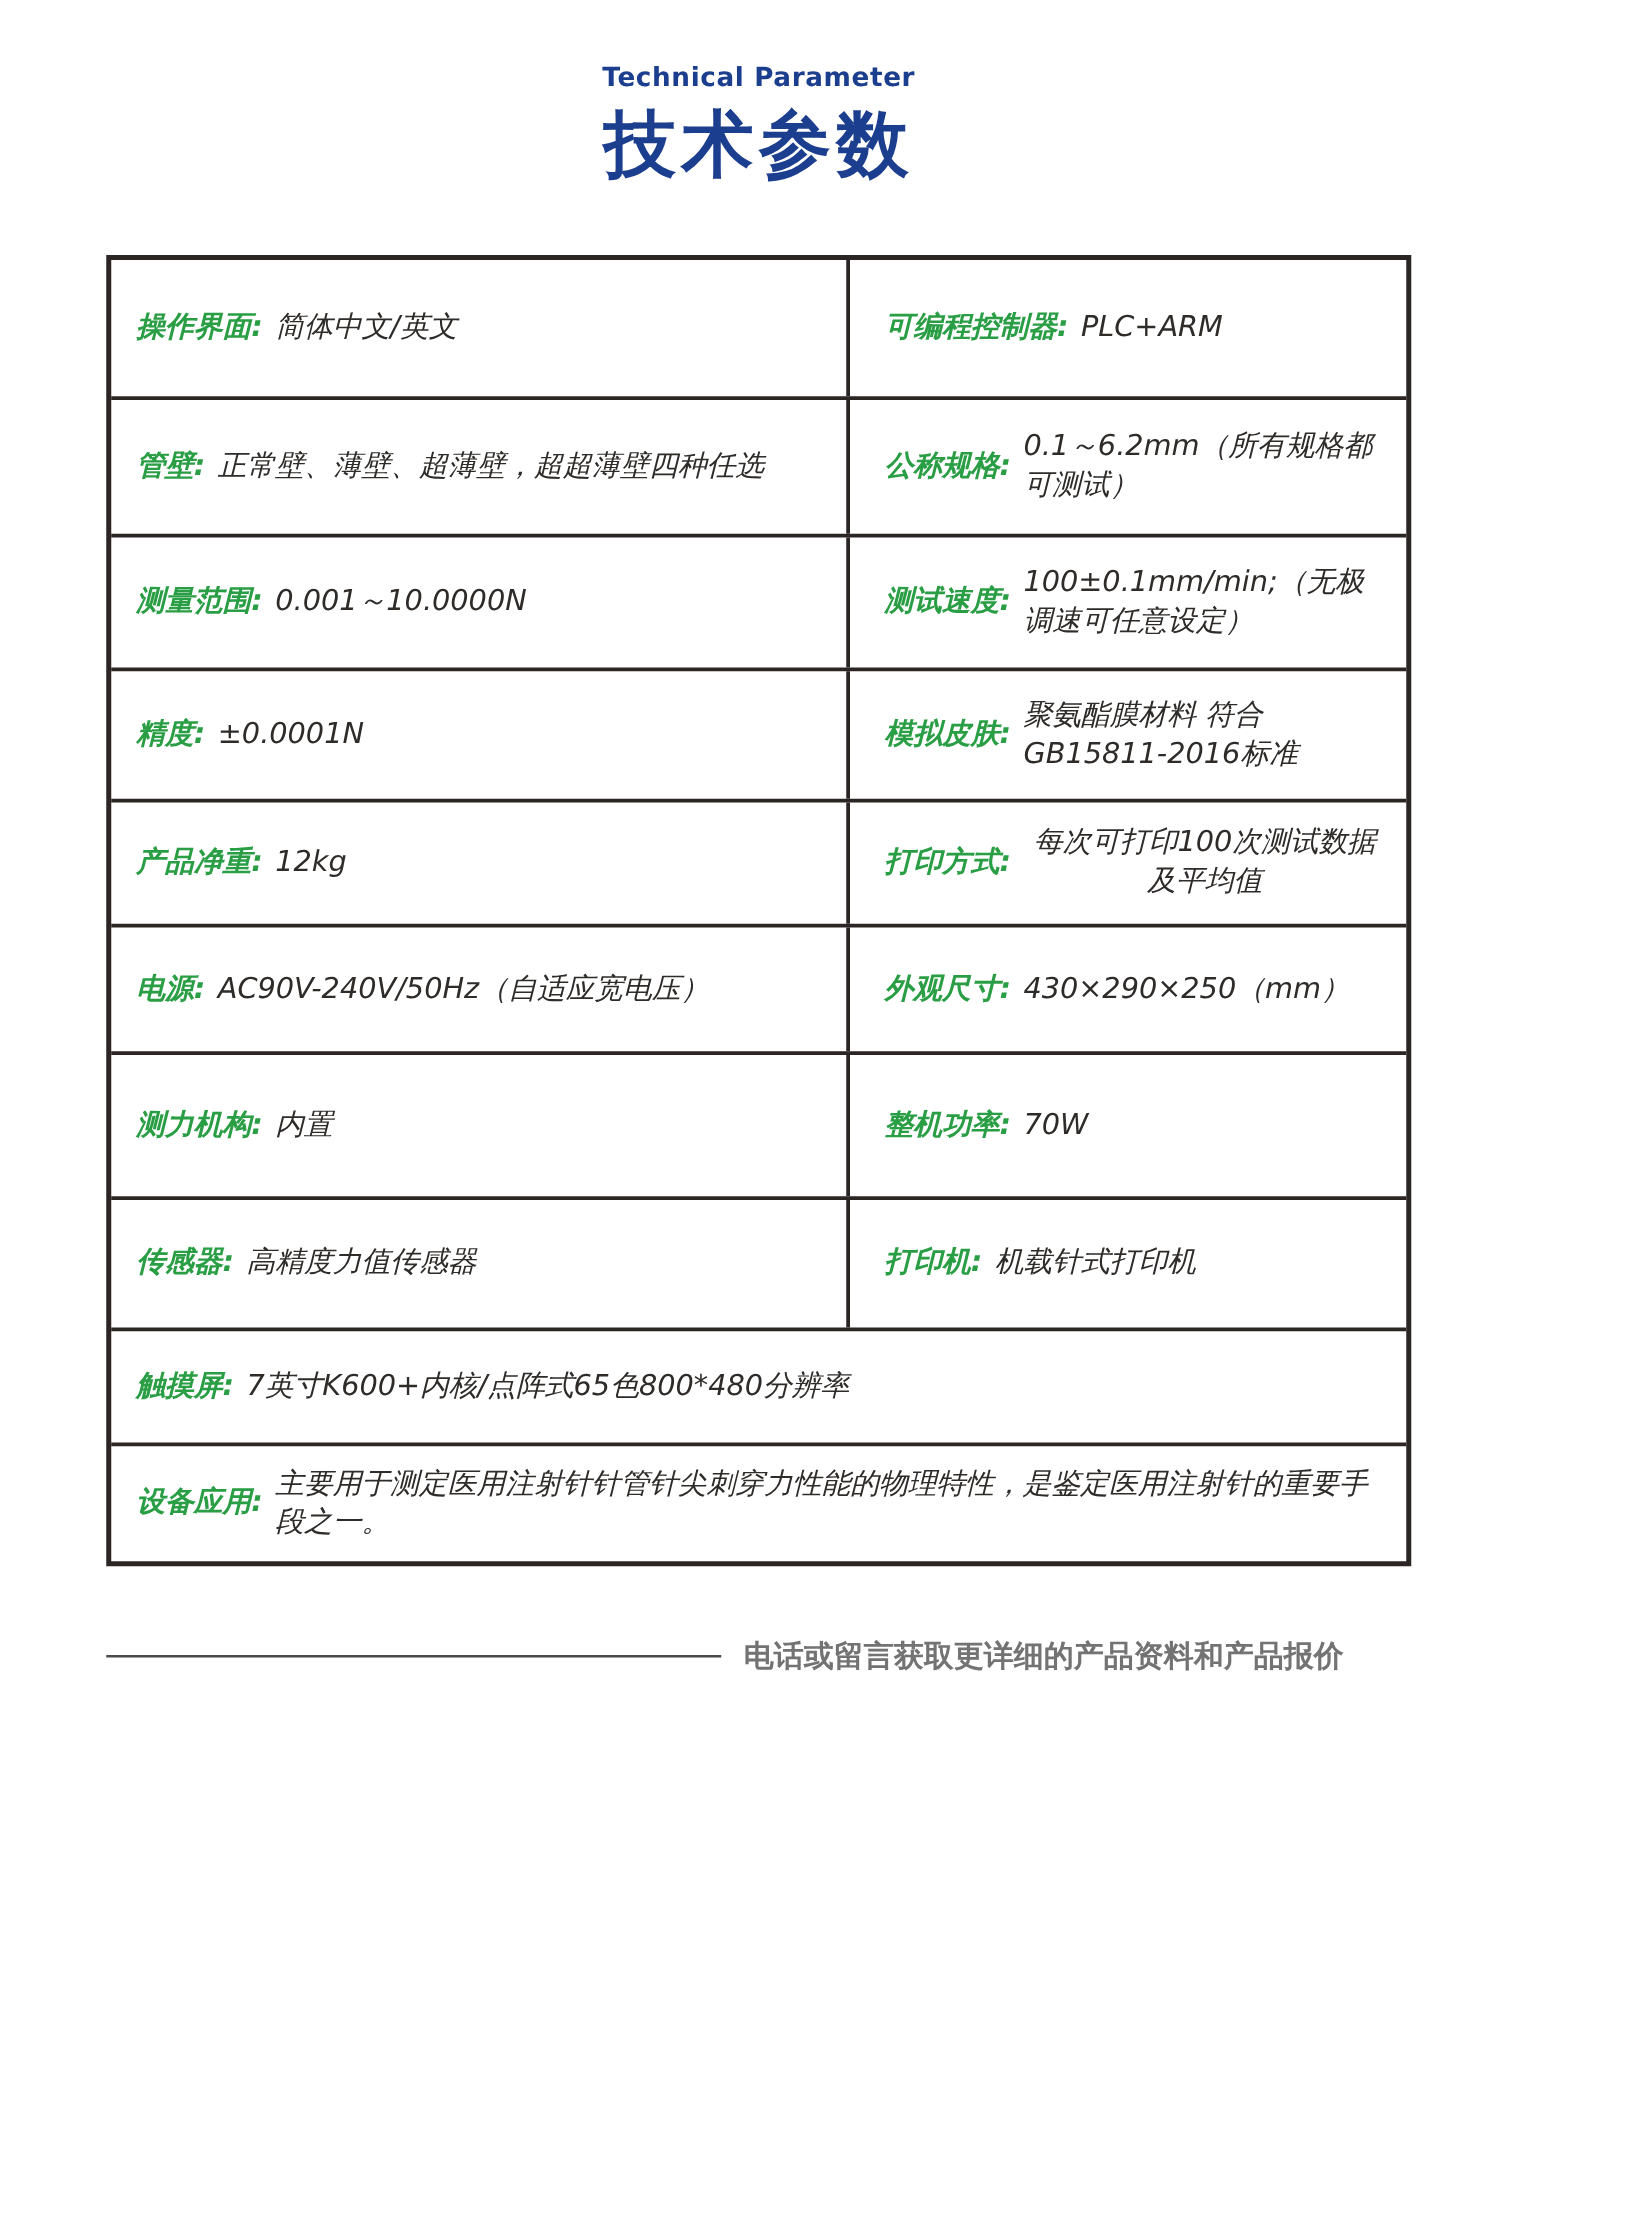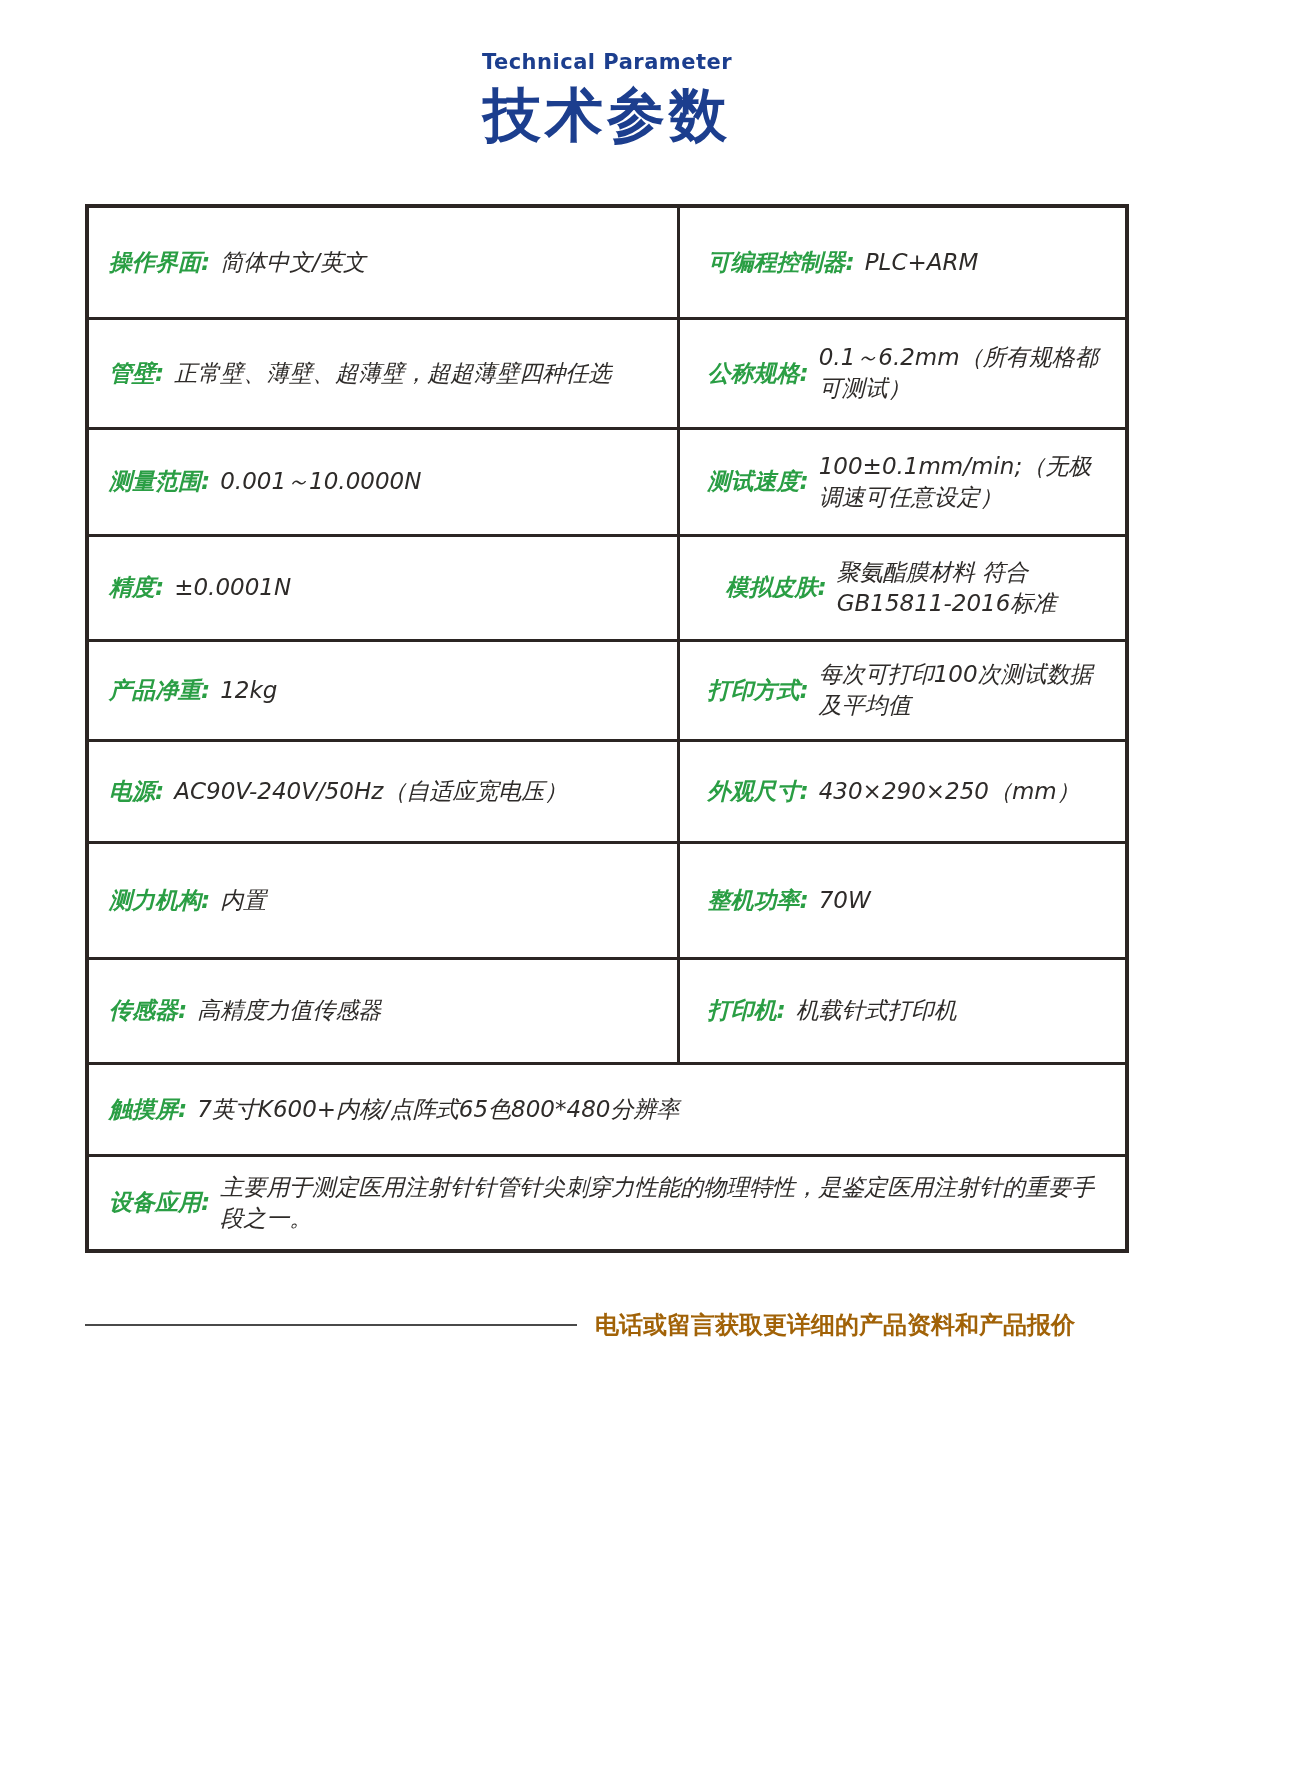--- a/index.html
+++ b/index.html
@@ -40,39 +40,39 @@
   .lbl { color: #2a9e44; font-weight: bold; white-space: nowrap; flex-shrink: 0; }
   .val { margin-left: 10px; color: #2e2b29; }
   .lines { margin-left: 12px; }
   .lines .line { line-height: 1.72; }
 
   
   .h1  { min-height: 109px; }
   .h2  { min-height: 101px; }
   .h3  { min-height: 107px; }
   .h4  { min-height: 104px; }
-  .h5  { min-height: 102px; gap: 18px; }
-  .h6  { min-height: 97px;  }
+  .h5  { min-height: 102px; }
+  .h6  { min-height: 97px; text-align: center;  }
   .h7  { min-height: 99px;  }
   .h8  { min-height: 113px; }
   .h9  { min-height: 102px; }
   .h10 { min-height: 89px;  }
   .h11 { min-height: 92px; align-items: center;  }
 
   
   .footer {
     margin-top: 56px;
     display: flex; align-items: center;
     width: 990px; margin-left: 85px;
   }
   .footer-line {
     flex: 1; height: 0; border-top: 2px solid #4a4a4a; margin-right: 18px;
   }
   .footer-text {
-    font-size: 24px; font-weight: bold; color: #a16207; white-space: nowrap;
+    font-size: 24px; font-weight: bold; color: #737373; white-space: nowrap;
   }
 </style>
 </head>
 <body>
 
 <div class="content">
 
   <div class="header">
     <div class="subtitle">Technical Parameter</div>
     <div class="title">技术参数</div>

